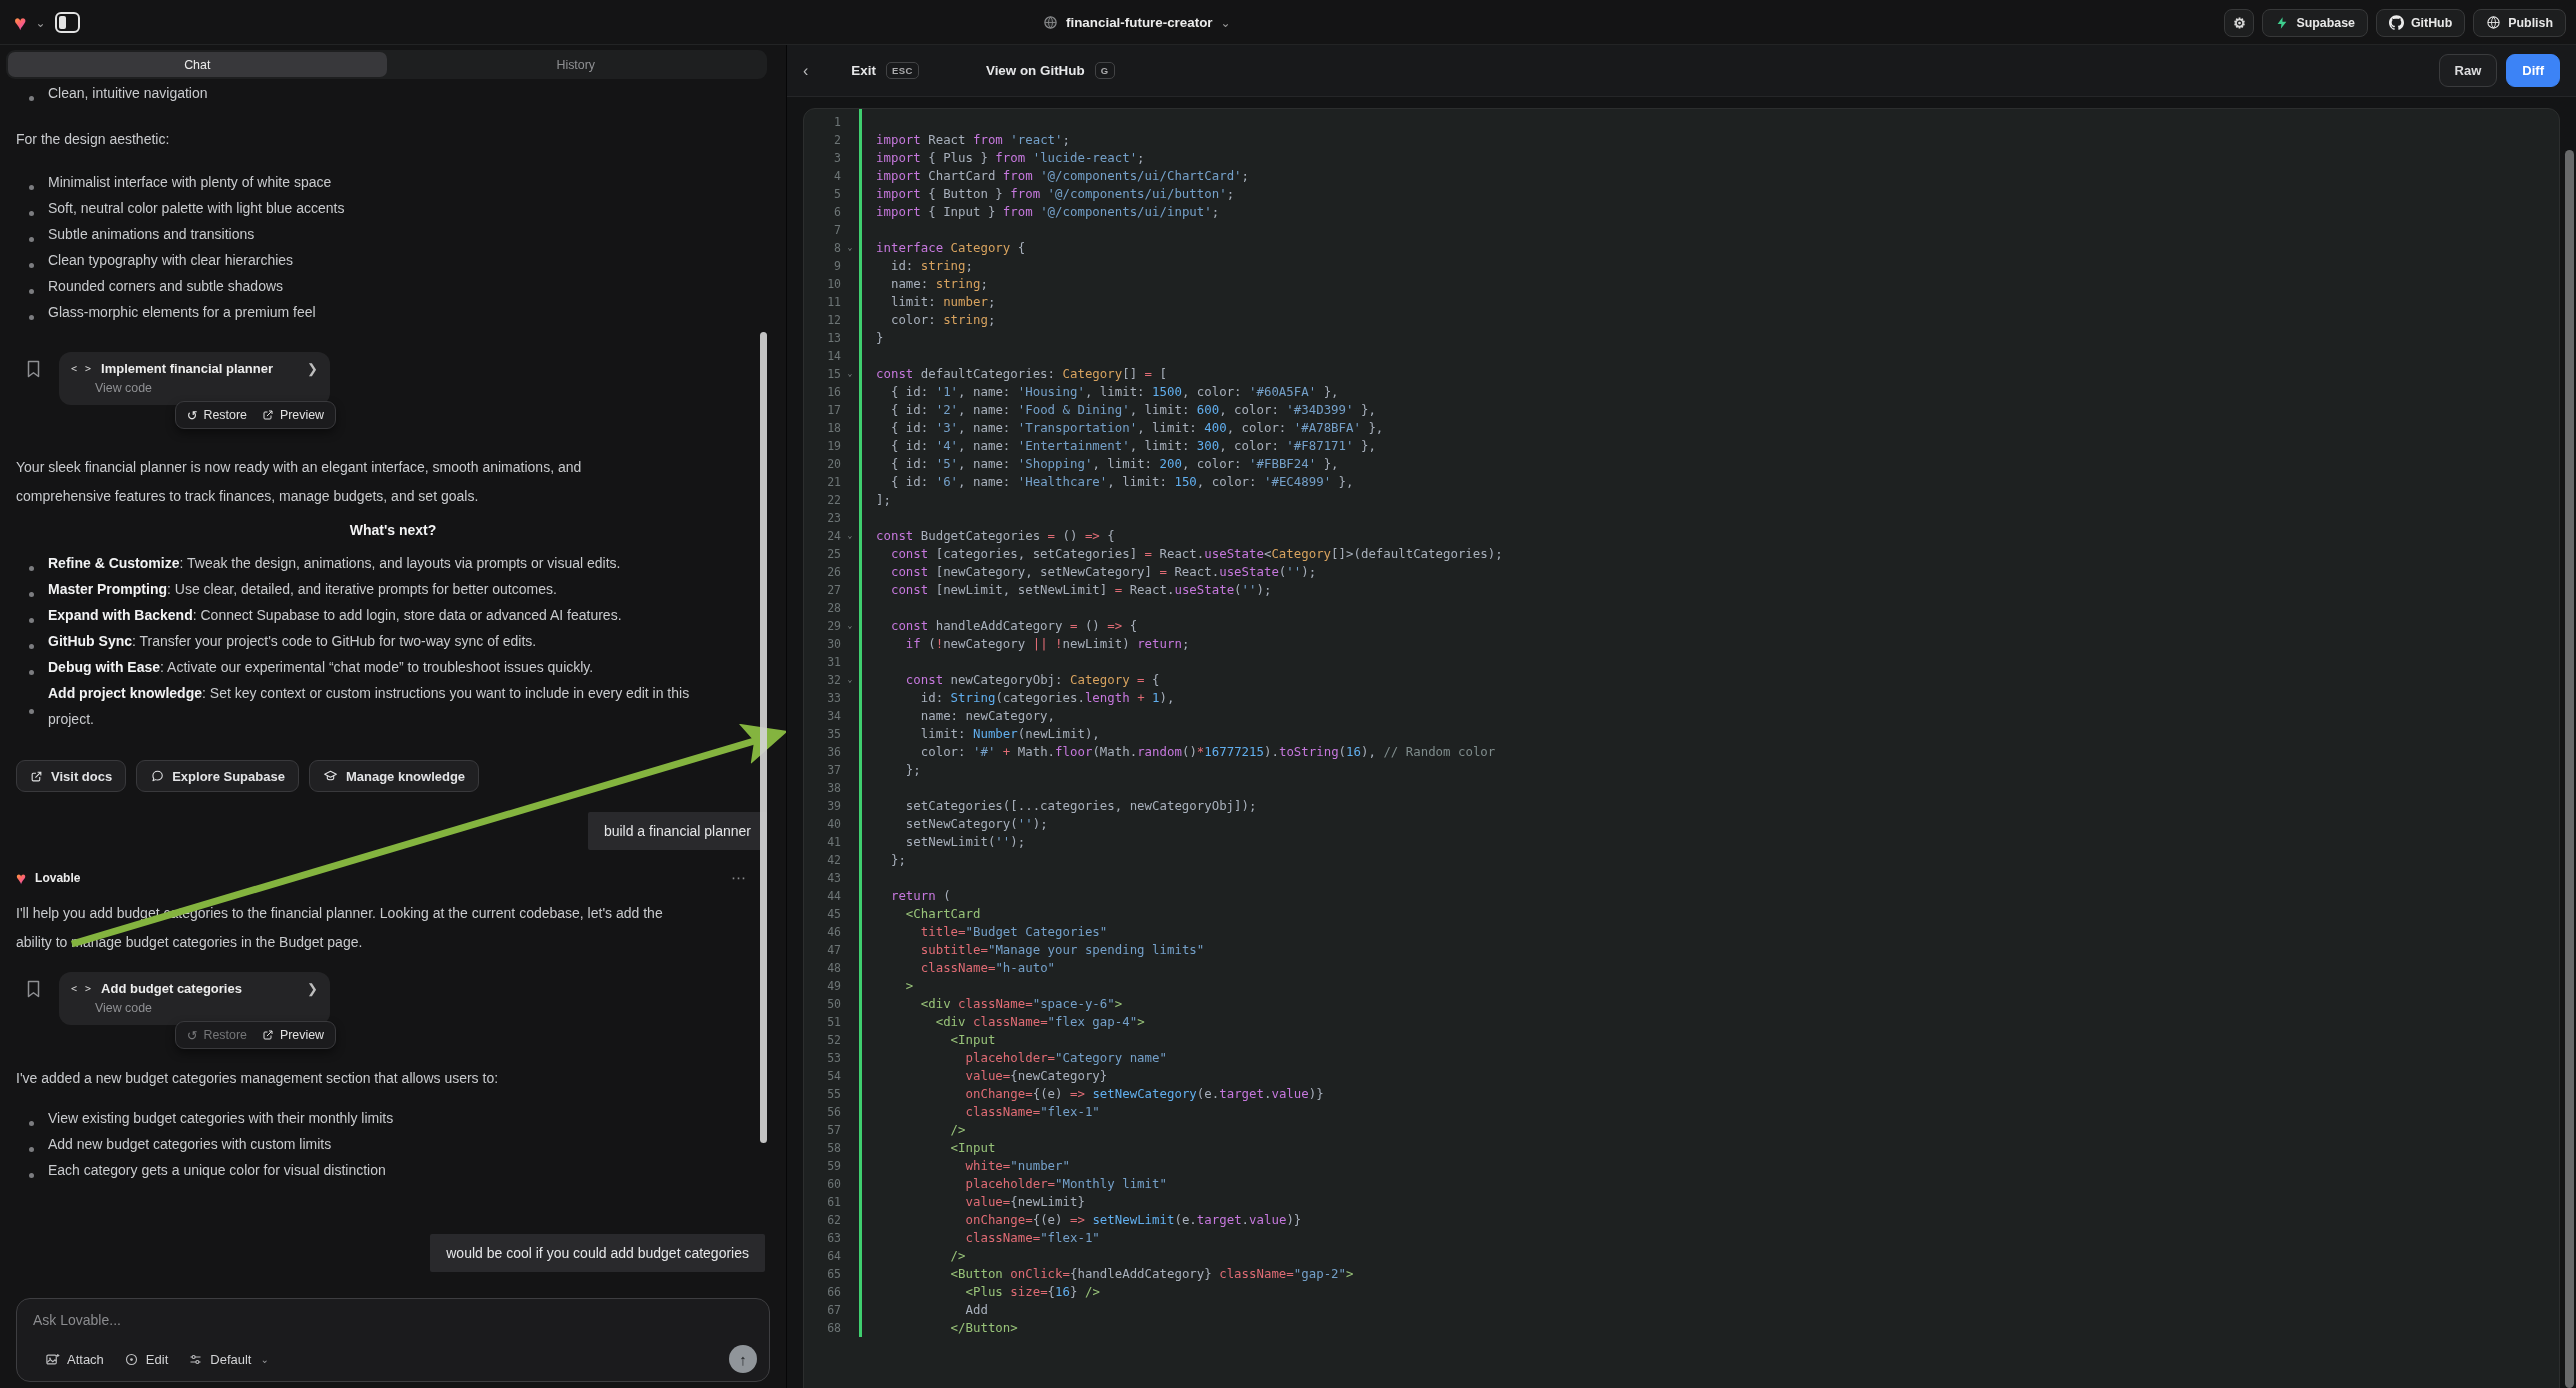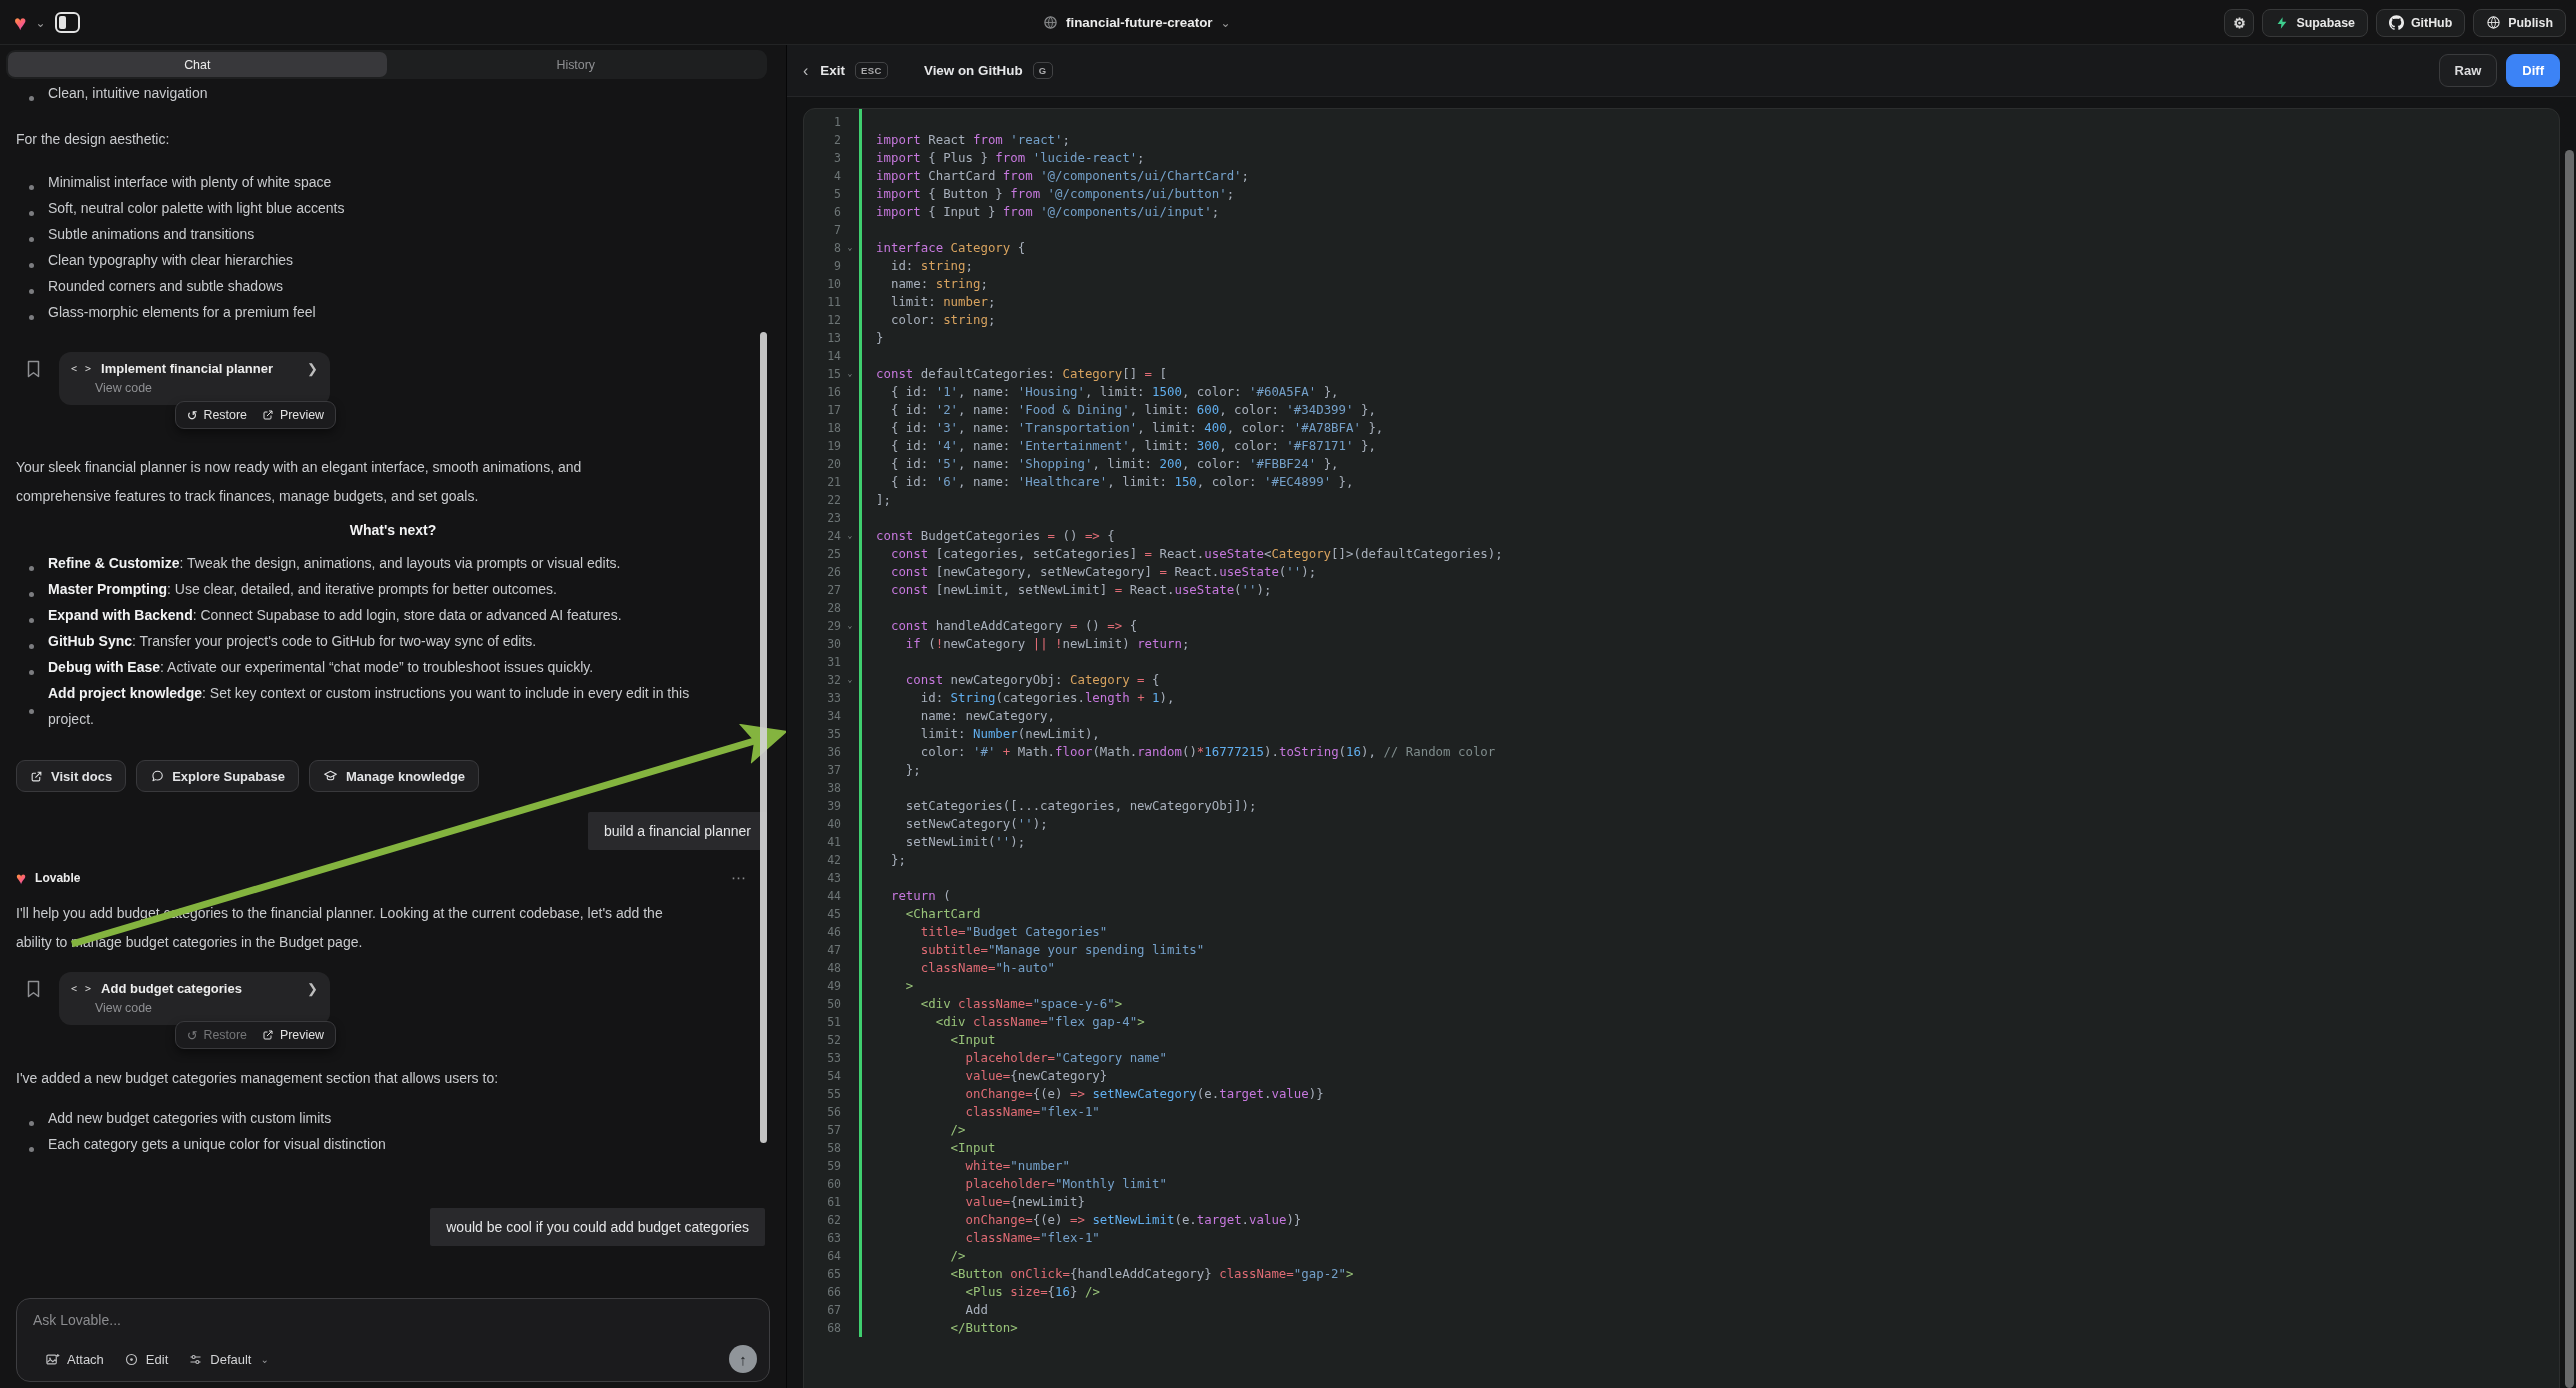--- a/index.html
+++ b/index.html
@@ -74,21 +74,21 @@
   .comp-item svg { color:#bdbec0; }
   .comp-chev { color:#9a9b9d; font-size:10px; margin-left:2px; }
   .send-btn { margin-left:auto; width:28px; height:28px; border-radius:50%; background:#90959a;
     display:flex; align-items:center; justify-content:center; color:#232527; font-size:15px; font-weight:700; }
 
   
   .code-panel { position:absolute; left:786px; top:45px; right:0; bottom:0; background:#131415; border-left:1px solid #060607; }
   .code-topbar { position:absolute; left:0; right:0; top:0; height:52px; background:#18191b;
     border-bottom:1px solid #252628; display:flex; align-items:center; padding:0 16px; gap:10px; z-index:5; }
   .back-chev { color:#b9babc; font-size:16px; margin-right:2px; }
-  .ct-label { color:#e6e7e9; font-size:13.4px; font-weight:600; }
+  .ct-label { color:#e6e7e9; font-size:13.4px; font-weight:600;margin-left:31px; }
   .kbd { border:1px solid #424345; border-radius:5px; padding:2px 5px; font-size:9.5px; color:#ababad; font-weight:700; letter-spacing:0.5px; }
   .ct-gap { width:16px; }
   .ct-right { margin-left:auto; display:flex; gap:9px; }
   .raw-btn { height:33px; padding:0 15px; display:flex; align-items:center; background:#1d1e20;
     border:1px solid #3a3b3d; border-radius:9px; color:#dcdcde; font-size:13px; font-weight:600; }
   .diff-btn { height:33px; padding:0 15px; display:flex; align-items:center; background:#3c83f6;
     border:1px solid #3c83f6; border-radius:9px; color:#fff; font-size:13px; font-weight:600; }
 
   .file-card { position:absolute; left:16px; right:16px; top:63px; bottom:-12px; background:#1e2121;
     border:1px solid #2c2e2e; border-radius:12px 12px 0 0; overflow:hidden; }
@@ -310,20 +310,24 @@
                 </svg>
                 <span>Preview</span>
               </span>
           </div>
         </div>
       </div>
 
       <div class="para" style="margin-top:42px;line-height:22px">I've added a new budget categories management section that allows users to:</div>
 
       <div id="added-bullets" style="margin-top:16px">
+          <div class="li">
+            <span class="dot"></span>
+            <span class="li-text">View existing budget categories with their monthly limits</span>
+          </div>
           <div class="li">
             <span class="dot"></span>
             <span class="li-text">Add new budget categories with custom limits</span>
           </div>
           <div class="li">
             <span class="dot"></span>
             <span class="li-text">Each category gets a unique color for visual distinction</span>
           </div>
         </div>
 

